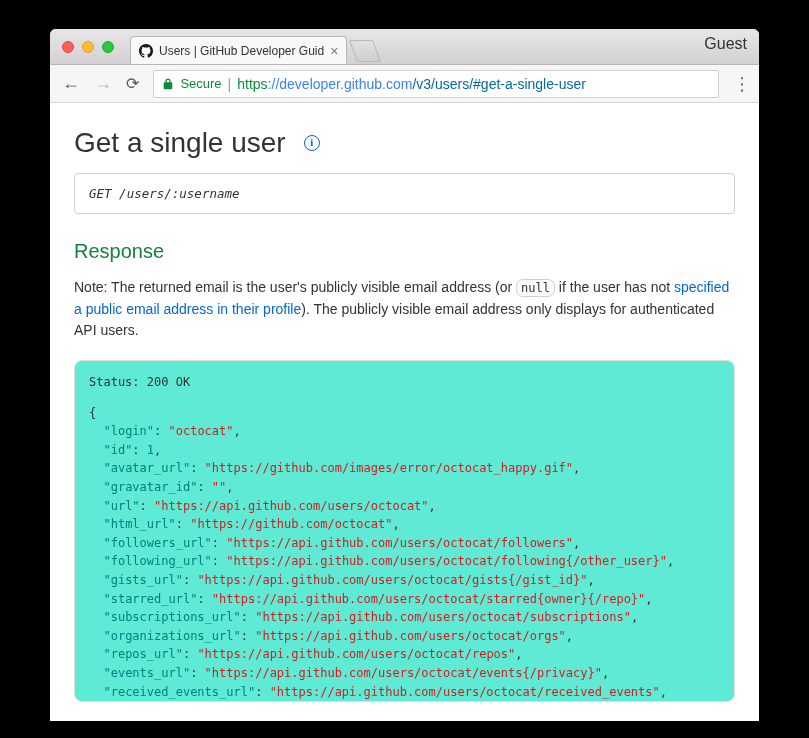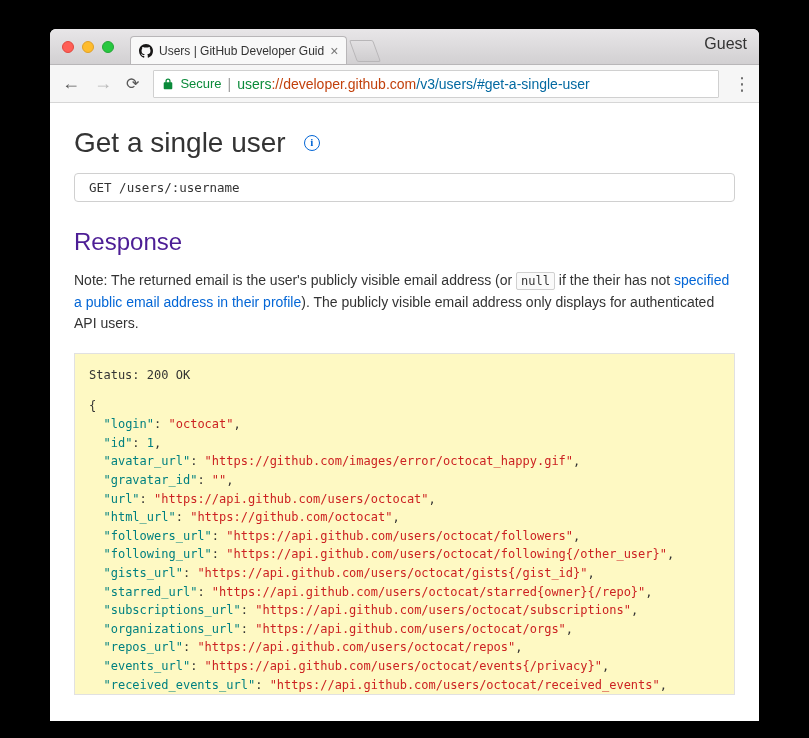--- a/index.html
+++ b/index.html
@@ -99,21 +99,21 @@
     align-items:center;
     padding:0 8px;
     font-size:14px;
     gap:6px;
     color:#333;
   }
   .lock { width:12px; height:12px; }
   .secure { color:#0a8a3a; font-size:13px; }
   .sep { color:#999; }
   .url-scheme { color:#0a8a3a; }
-  .url-rest { color:#c2410c; }
+  .url-rest { color:#3b82f6; }
   .url-path { color:#0369a1; }
   .menu-dots { font-size:18px; color:#666; width:14px; text-align:center; }
   .content {
     flex:1;
     overflow:hidden;
     padding: 24px 24px 0 24px;
   }
   h1.page-title {
     font-weight: 300;
     font-size: 28px;
@@ -125,51 +125,52 @@
   }
   .info-icon {
     width:16px;height:16px;border:1.5px solid #0366d6;border-radius:50%;
     color:#0366d6;font-size:11px;line-height:13px;text-align:center;font-weight:600;
     font-family: Georgia, serif;
   }
   .endpoint-box {
     border:1px solid #d0d0d0;
     border-radius:4px;
     background:#fff;
-    padding:6px 14px;
+    padding:12px 14px;
     font-family: "SFMono-Regular", Consolas, Menlo, monospace;
     font-size:12.5px;
     color:#333;
     margin-bottom:26px;
+    font-style:italic;
   }
   h2.section {
     font-weight:400;
-    font-size:24px;
-    color:#4c1d95;
+    font-size:20px;
+    color:#15803d;
     margin:0 0 14px 0;
   }
   p.note {
     font-size:14px;
     color:#333;
     line-height:1.55;
     margin:0 0 18px 0;
   }
   p.note a { color:#0366d6; text-decoration:none; }
   code.inline {
     font-family: "SFMono-Regular", Consolas, Menlo, monospace;
     font-size:12px;
     border:1px solid #d0d0d0;
-    border-radius:2px;
+    border-radius:7px;
     padding:1px 4px;
     background:#fafafa;
   }
   .response-box {
-    background:#fef9c3;
+    background:#5eead4;
     border:1px solid #e1e1e1;
-    border-radius:0;
+    border-radius:8px;
     padding:12px 14px 0 14px;
     font-family:"SFMono-Regular", Consolas, Menlo, monospace;
     font-size:12px;
     line-height:1.55;
     color:#333;
   }
   .status-line { margin-bottom:12px; }
   .json .k { color:#008080; }
   .json .s { color:#c22; }
   .json .n { color:#008080; }
@@ -201,40 +202,40 @@
     <span class="nav-arrow">←</span>
     <span class="nav-arrow fwd">→</span>
     <span class="reload">⟳</span>
     <div class="omnibox">
       <svg class="lock" viewBox="0 0 12 14">
           <path fill="#0a8a3a" d="M3 5V3.5a3 3 0 116 0V5h1a1 1 0 011 1v6a1 1 0 01-1 1H2a1 1 0 01-1-1V6a1 1 0 011-1h1zm1.5 0h3V3.5a1.5 1.5 0 10-3 0V5z"></path>
         </svg>
       <span class="secure">Secure</span>
       <span class="sep">|</span>
       <span>
-        <span class="url-scheme">users</span><span class="url-rest">://developer.github.com</span><span class="url-path">/v3/users/#get-a-single-user</span>
+        <span class="url-scheme">https</span><span class="url-rest">://developer.github.com</span><span class="url-path">/v3/users/#get-a-single-user</span>
       </span>
     </div>
     <span class="menu-dots">⋮</span>
   </div>
 
   <div class="content">
     <h1 class="page-title">
       <span>Get a single user</span>
       <span class="info-icon">i</span>
     </h1>
 
     <div class="endpoint-box">
       <span>GET /users/:username</span>
     </div>
 
     <h2 class="section">Response</h2>
 
     <p class="note">
-      <span>Note: The returned email is the user's publicly visible email address (or </span><code class="inline">null</code><span> if the their has not </span><a href="#">specified a public email address in their profile</a><span>). The publicly visible email address only displays for authenticated API users.</span>
+      <span>Note: The returned email is the user's publicly visible email address (or </span><code class="inline">null</code><span> if the user has not </span><a href="#">specified a public email address in their profile</a><span>). The publicly visible email address only displays for authenticated API users.</span>
     </p>
 
     <div class="response-box">
       <div class="status-line">Status: 200 OK</div>
       <div class="json" id="json-body"><span class="p">{</span><br>&nbsp;&nbsp;<span class="k">"login"</span><span class="p">: </span><span class="s">"octocat"</span><span class="p">,</span><br>&nbsp;&nbsp;<span class="k">"id"</span><span class="p">: </span><span class="n">1</span><span class="p">,</span><br>&nbsp;&nbsp;<span class="k">"avatar_url"</span><span class="p">: </span><span class="s">"https://github.com/images/error/octocat_happy.gif"</span><span class="p">,</span><br>&nbsp;&nbsp;<span class="k">"gravatar_id"</span><span class="p">: </span><span class="s">""</span><span class="p">,</span><br>&nbsp;&nbsp;<span class="k">"url"</span><span class="p">: </span><span class="s">"https://api.github.com/users/octocat"</span><span class="p">,</span><br>&nbsp;&nbsp;<span class="k">"html_url"</span><span class="p">: </span><span class="s">"https://github.com/octocat"</span><span class="p">,</span><br>&nbsp;&nbsp;<span class="k">"followers_url"</span><span class="p">: </span><span class="s">"https://api.github.com/users/octocat/followers"</span><span class="p">,</span><br>&nbsp;&nbsp;<span class="k">"following_url"</span><span class="p">: </span><span class="s">"https://api.github.com/users/octocat/following{/other_user}"</span><span class="p">,</span><br>&nbsp;&nbsp;<span class="k">"gists_url"</span><span class="p">: </span><span class="s">"https://api.github.com/users/octocat/gists{/gist_id}"</span><span class="p">,</span><br>&nbsp;&nbsp;<span class="k">"starred_url"</span><span class="p">: </span><span class="s">"https://api.github.com/users/octocat/starred{owner}{/repo}"</span><span class="p">,</span><br>&nbsp;&nbsp;<span class="k">"subscriptions_url"</span><span class="p">: </span><span class="s">"https://api.github.com/users/octocat/subscriptions"</span><span class="p">,</span><br>&nbsp;&nbsp;<span class="k">"organizations_url"</span><span class="p">: </span><span class="s">"https://api.github.com/users/octocat/orgs"</span><span class="p">,</span><br>&nbsp;&nbsp;<span class="k">"repos_url"</span><span class="p">: </span><span class="s">"https://api.github.com/users/octocat/repos"</span><span class="p">,</span><br>&nbsp;&nbsp;<span class="k">"events_url"</span><span class="p">: </span><span class="s">"https://api.github.com/users/octocat/events{/privacy}"</span><span class="p">,</span><br>&nbsp;&nbsp;<span class="k">"received_events_url"</span><span class="p">: </span><span class="s">"https://api.github.com/users/octocat/received_events"</span><span class="p">,</span><br></div>
     </div>
   </div>
 
 </div>
 

